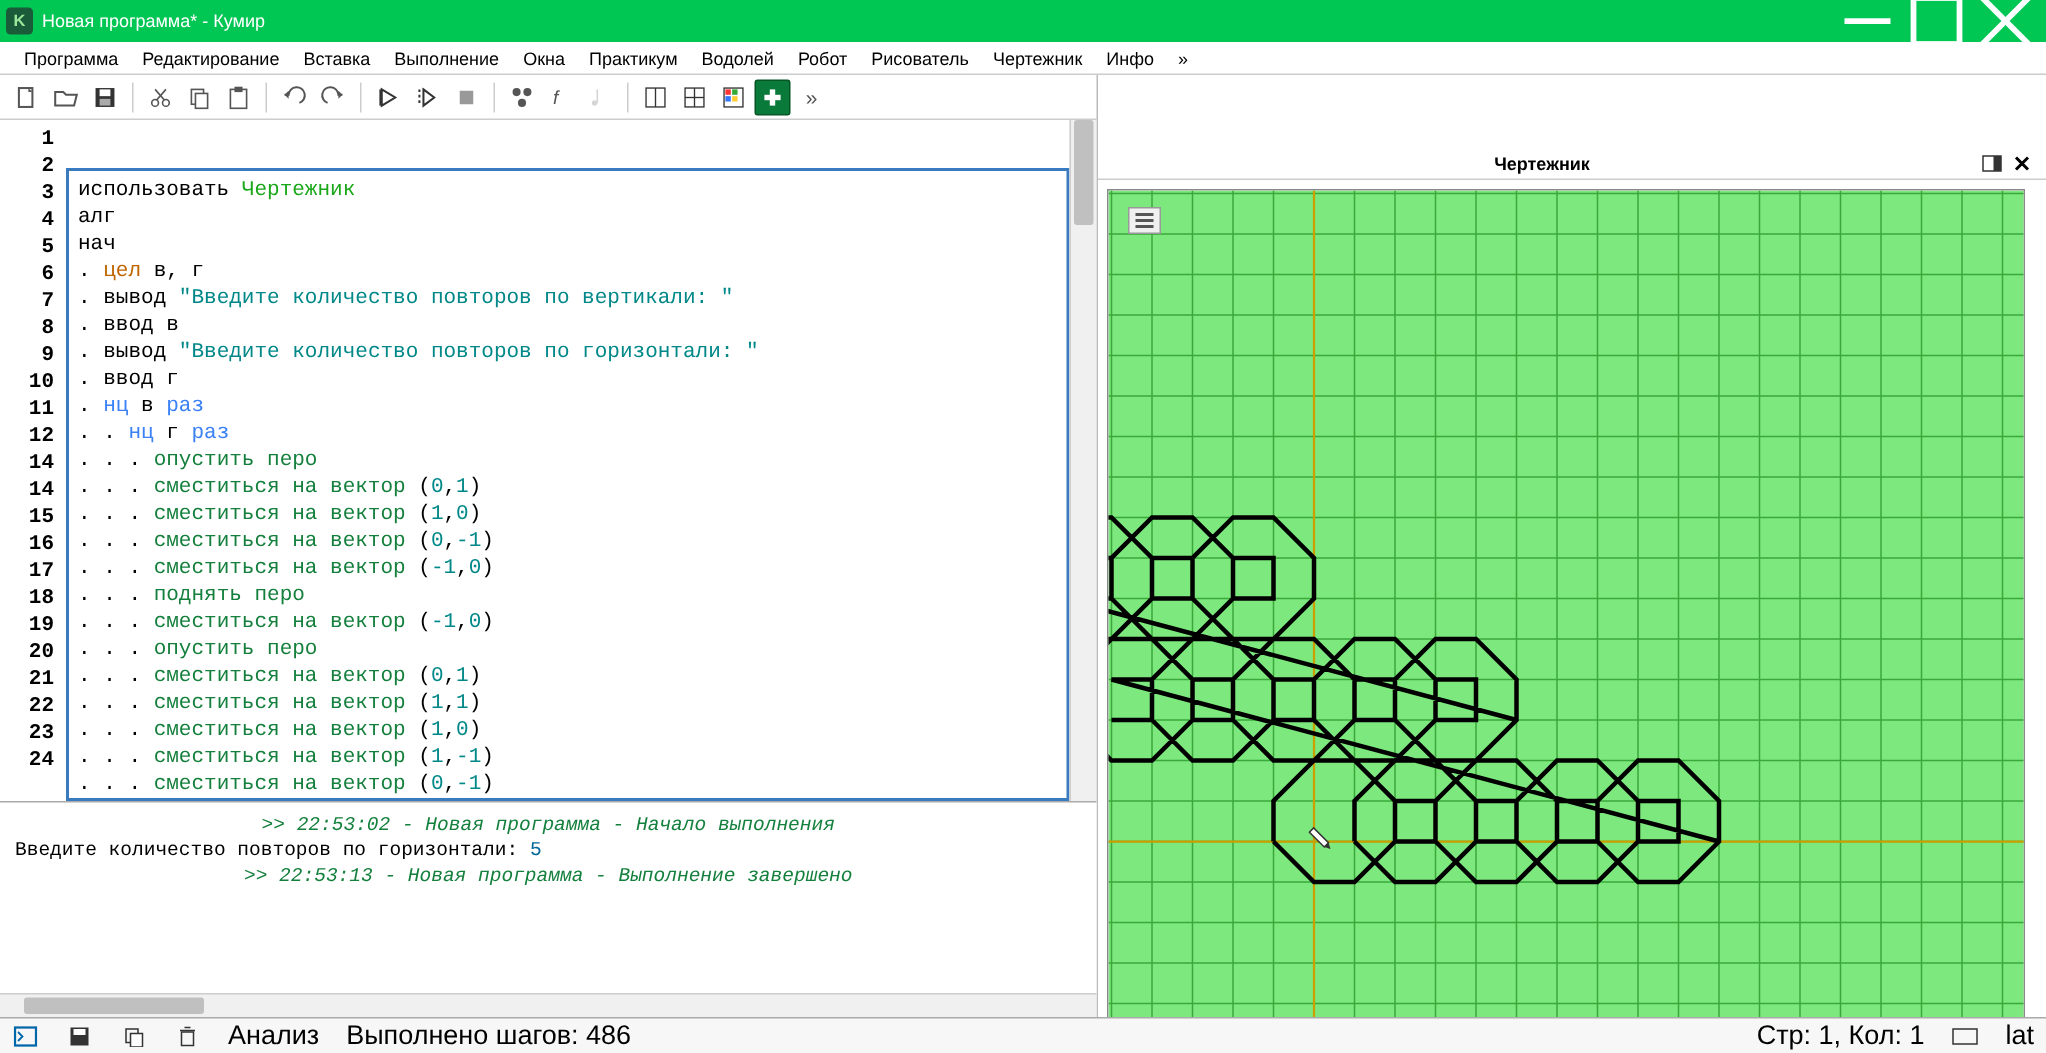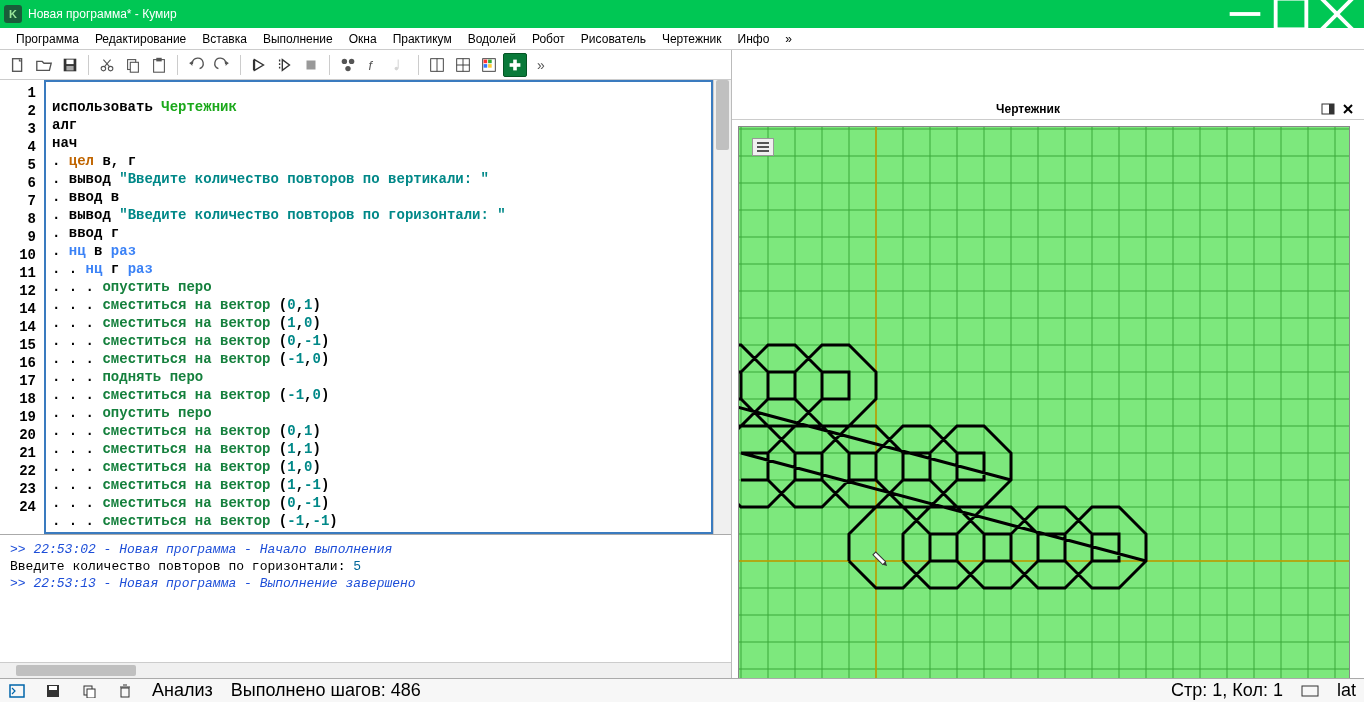--- a/index.html
+++ b/index.html
@@ -24,36 +24,36 @@
 .toolbar { height: 30px; border-bottom: 1px solid #ccc; display: flex; align-items: center; padding: 0 6px; gap: 2px; }
 .tool-btn { width: 24px; height: 24px; display: flex; align-items: center; justify-content: center; cursor: pointer; border-radius: 2px; color: #555; }
 .tool-sep { width: 1px; height: 20px; background: #ccc; margin: 0 4px; }
 .tool-btn svg { width: 18px; height: 18px; }
 .tool-btn.sq { background: #0a7a3a; border: 1px solid #055525; }
 
 
 .editor-wrap { flex: 1; display: flex; overflow: hidden; position: relative; }
 .gutter { width: 44px; background: #fff; text-align: right; padding: 4px 8px 4px 4px; font-family: "Courier New", monospace; font-size: 14px; font-weight: bold; color: #000; user-select: none; }
 .gutter div { height: 18px; line-height: 18px; }
-.code { flex: 1; font-family: "Courier New", monospace; font-size: 14px; font-weight: bold; padding: 16px 6px; background: #fff; border: 2px solid #3a7bbf; white-space: pre; overflow: hidden; line-height: 18px; }
+.code { flex: 1; font-family: "Courier New", monospace; font-size: 14px; font-weight: normal; padding: 4px 6px; background: #fff; border: 2px solid #3a7bbf; white-space: pre; overflow: hidden; line-height: 18px; margin-top: 32px; }
 .code .kw-use { color: #000; }
 .code .kw-mod { color: #1aa81a; }
 .code .kw-alg { color: #000; }
 .code .kw-type { color: #c06500; }
 .code .kw-io { color: #000; }
 .code .kw-str { color: #008888; }
 .code .kw-cmd { color: #15803d; }
 .code .kw-num { color: #008888; }
 .code .kw-struct { color: #3b82f6; }
 .editor-scroll { width: 18px; background: #f0f0f0; border-left: 1px solid #ccc; position: relative; }
 .editor-thumb { position: absolute; top: 0; left: 2px; right: 2px; height: 70px; background: #c0c0c0; border-radius: 2px; }
 
 
 .console { height: 128px; border-top: 1px solid #aaa; font-family: "Courier New", monospace; font-size: 13px; padding: 6px 10px; overflow: hidden; background: #fff; }
-.console .log { color: #1d4ed8; font-style: italic; }
+.console .log { color: #15803d; font-style: italic; text-align: center; }
 .console .out { color: #000; }
 .console .in { color: #006699; }
 .console div { line-height: 17px; }
 
 .hscroll { height: 16px; background: #f0f0f0; border-top: 1px solid #ccc; position: relative; }
 .hthumb { position: absolute; left: 16px; width: 120px; top: 2px; bottom: 2px; background: #c0c0c0; border-radius: 2px; }
 
 
 .panel-title { height: 22px; border-bottom: 1px solid #ccc; display: flex; align-items: center; padding: 0 6px; margin-top: 48px; }
 .panel-title span { flex: 1; text-align: center; font-weight: bold; }

